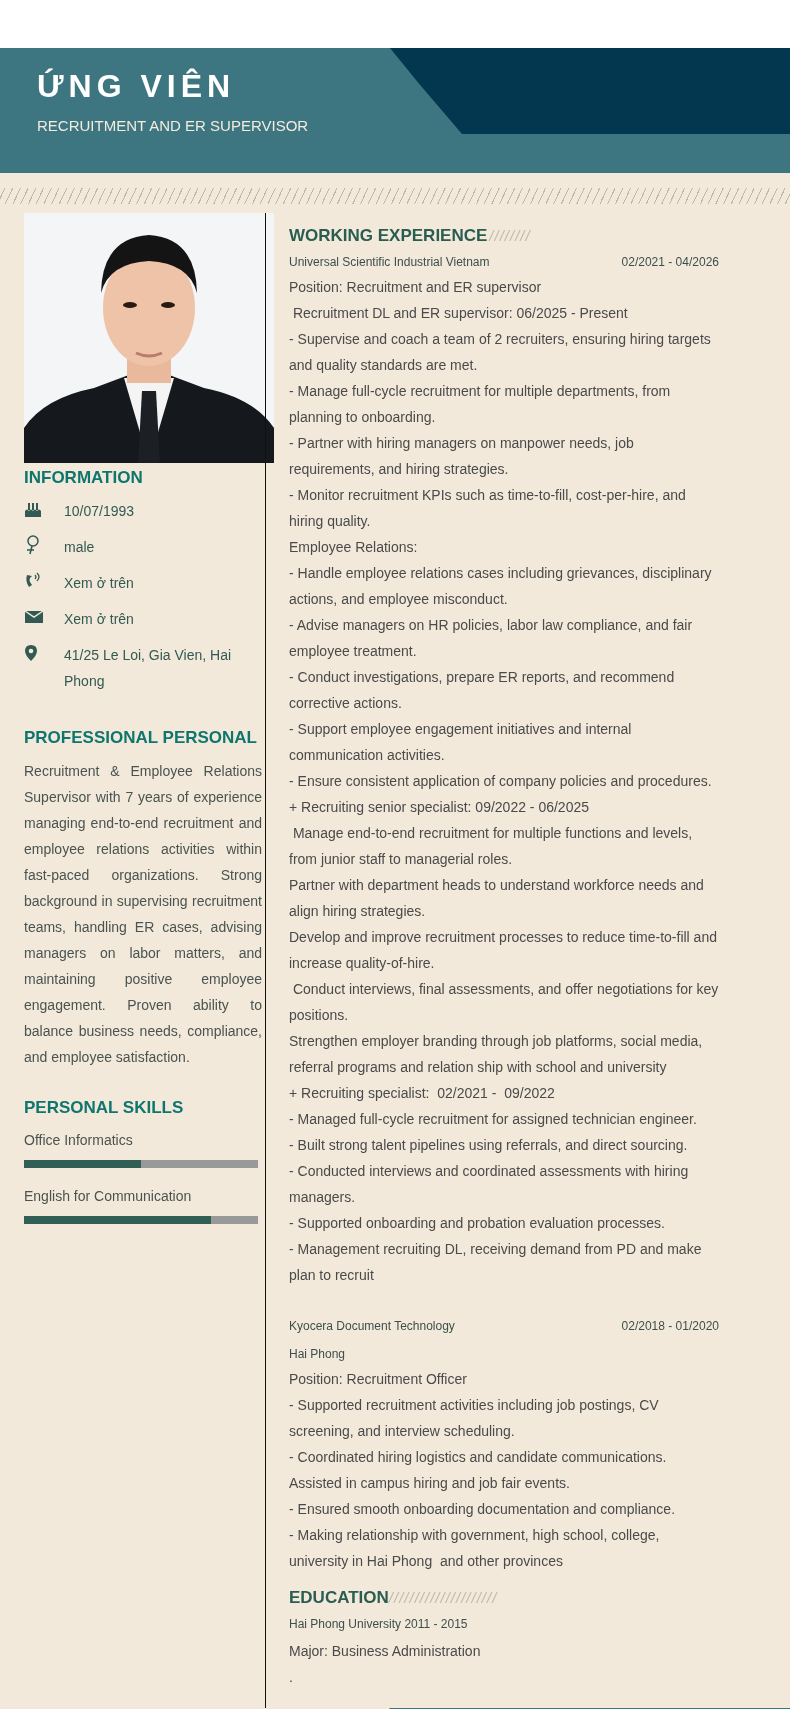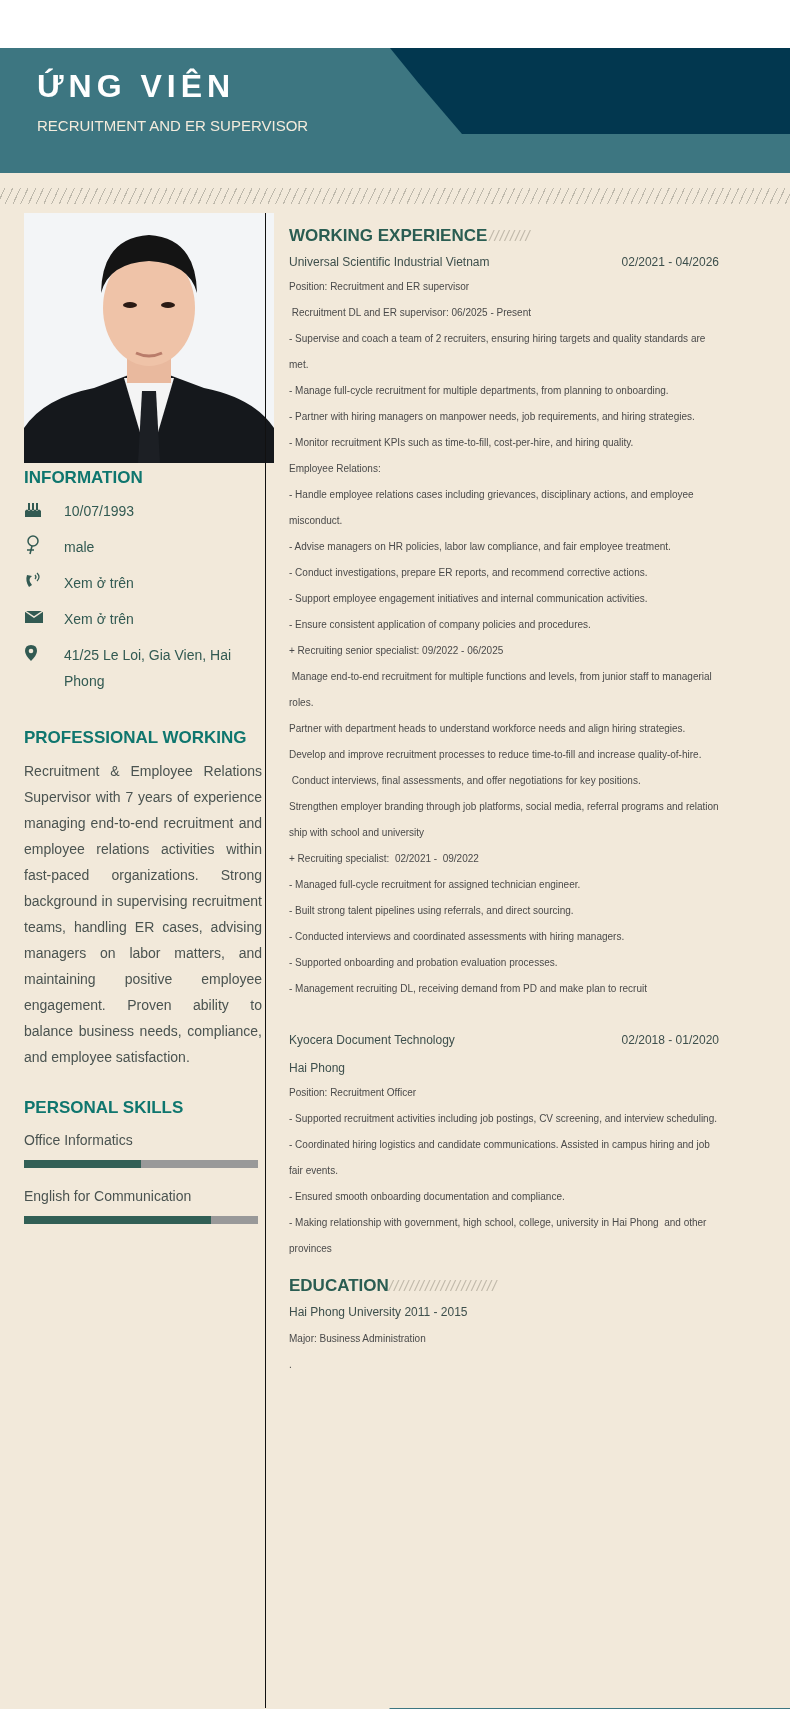--- a/index.html
+++ b/index.html
@@ -17,21 +17,21 @@
   .info-row { display:flex; align-items:flex-start; font-size:14px; color:#325a52; margin-top:10px; line-height:26px; }
   .info-icon { width:40px; flex:0 0 40px; display:flex; align-items:center; height:22px; }
   .summary { margin-top:10px; font-size:14px; line-height:26px; text-align:justify; color:#4a5350; }
   .skill-name { font-size:14px; color:#4a5350; margin-top:14px; }
   .skill-bar { margin-top:12px; width:234px; height:8px; background:#999; position:relative; }
   .skill-fill { position:absolute; left:0; top:0; height:8px; background:#325f55; }
   .right { position:absolute; left:289px; top:178px; width:430px; color:#4a4a4a; }
   .r-title { font-size:17px; font-weight:bold; color:#2a5d52; display:flex; align-items:baseline; }
   .r-title .slashes { color:#c0b9aa; font-weight:normal; font-style:italic; letter-spacing:1px; margin-left:2px; font-size:15px; }
   .company { display:flex; justify-content:space-between; font-size:12px; color:#3d4f4c; margin-top:4px; line-height:24px; }
-  .line { font-size:10px; line-height:26px; color:#4a4a4a; white-space:pre-wrap; }
+  .line { font-size:14px; line-height:26px; color:#4a4a4a; white-space:pre-wrap; }
   .footer { position:absolute; left:0; top:1660px; width:790px; height:49px; background:#3d7681; clip-path:polygon(390px 0, 100% 0, 100% 100%, 340px 100%); }
   .copyright { position:absolute; left:632px; top:1661px; color:#0f766e; font-family:Liberation Mono, monospace; font-size:10px; }
 </style>
 </head>
 <body>
 
 <div class="page">
   <div class="header"></div>
   <div class="header-dark"></div>
   <div class="header-title">ỨNG VIÊN</div>
@@ -101,21 +101,21 @@
     <div class="info-row">
       <span class="info-icon">
         <svg width="14" height="18" viewBox="0 0 14 18">
             <path d="M7 1 Q1 1 1 7 Q1 11 7 17 Q13 11 13 7 Q13 1 7 1 Z" fill="#325a52"></path>
             <circle cx="7" cy="7" r="2.3" fill="#f2e9da"></circle>
           </svg>
       </span>
       <span>41/25 Le Loi, Gia Vien, Hai Phong</span>
     </div>
 
-    <div class="sec-title" style="margin-top:34px;">PROFESSIONAL WORKING</div>
+    <div class="sec-title" style="margin-top:34px;">PROFESSIONAL PERSONAL</div>
     <div class="summary">Recruitment &amp; Employee Relations Supervisor with 7 years of experience managing end-to-end recruitment and employee relations activities within fast-paced organizations. Strong background in supervising recruitment teams, handling ER cases, advising managers on labor matters, and maintaining positive employee engagement. Proven ability to balance business needs, compliance, and employee satisfaction.</div>
 
     <div class="sec-title" style="margin-top:28px;">PERSONAL SKILLS</div>
     <div class="skill-name">Office Informatics</div>
     <div class="skill-bar">
         <div class="skill-fill" style="width:50%"></div>
       </div>
     <div class="skill-name" style="margin-top:20px;">English for Communication</div>
     <div class="skill-bar">
         <div class="skill-fill" style="width:80%"></div>

